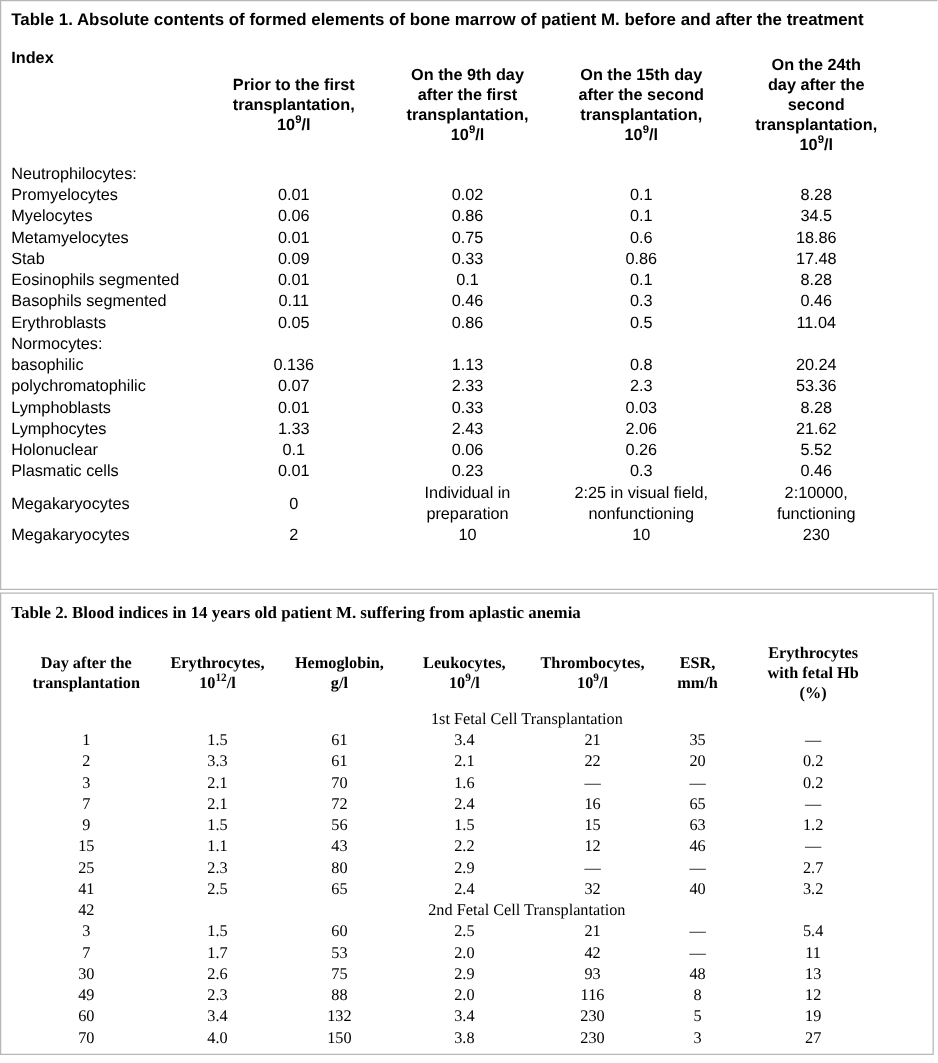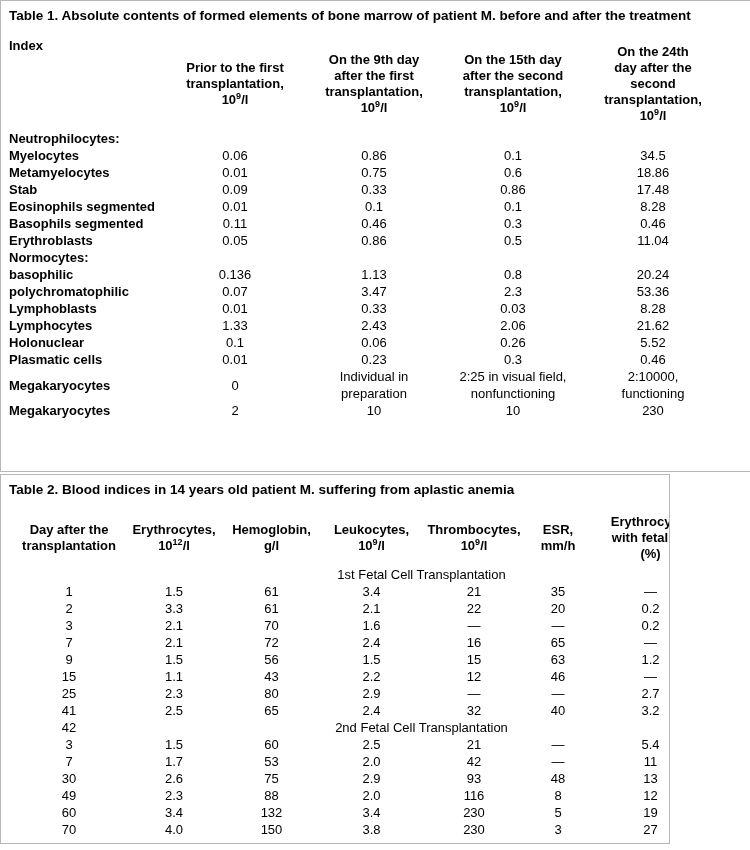--- a/index.html
+++ b/index.html
@@ -5,38 +5,38 @@
   html, body { margin:0; padding:0; }
   body {
     width:750px; height:850px; background:#ffffff; overflow:hidden; position:relative;
     font-family:"Liberation Sans","DejaVu Sans",sans-serif; font-size:13px; color:#000;
   }
   .box {
     position:absolute; background:#fff; border:1px solid #b7b7b7;
     box-sizing:border-box; padding:6px 8px; overflow:hidden;
   }
   #box1 { left:0; top:0; width:776px; height:472px; }
-  #box2 { left:0; top:474px; width:670px; height:370px; }
+  #box2 { left:0; top:474px; width:747px; height:370px;font-family:Liberation Serif, serif; }
   .title { font-weight:bold; font-size:13.5px; line-height:17px; white-space:nowrap; }
   table { border-collapse:collapse; table-layout:fixed; }
   #t1 { width:710px; margin-top:14px; }
   #t2 { width:705px; margin-top:12px; }
   th, td { padding:0; }
   th {
     font-weight:bold; text-align:center; vertical-align:middle;
     white-space:pre-line; line-height:16px;
   }
   #t1 thead tr { height:92px; }
   #t2 thead tr { height:56px; }
   th.idx { text-align:left; vertical-align:top; }
   td {
     text-align:center; vertical-align:middle;
     line-height:17px; white-space:pre-line;
   }
-  td.lbl { text-align:left;font-weight:bold; }
+  td.lbl { text-align:left; }
   sup { font-size:9px; line-height:0; }
   .subrow td { font-weight:normal; }
 </style>
 </head>
 <body>
 
 <div class="box" id="box1">
   <div class="title">Table 1. Absolute contents of formed elements of bone marrow of patient M. before and after the treatment</div>
   <table id="t1">
     <colgroup>
@@ -69,20 +69,27 @@
     </thead>
     <tbody>
       <tr>
           <td class="lbl">Neutrophilocytes:</td>
           <td></td>
           <td></td>
           <td></td>
           <td></td>
         </tr>
       <tr>
+          <td class="lbl">Promyelocytes</td>
+          <td>0.01</td>
+          <td>0.02</td>
+          <td>0.1</td>
+          <td>8.28</td>
+        </tr>
+      <tr>
           <td class="lbl">Myelocytes</td>
           <td>0.06</td>
           <td>0.86</td>
           <td>0.1</td>
           <td>34.5</td>
         </tr>
       <tr>
           <td class="lbl">Metamyelocytes</td>
           <td>0.01</td>
           <td>0.75</td>
@@ -127,21 +134,21 @@
       <tr>
           <td class="lbl">basophilic</td>
           <td>0.136</td>
           <td>1.13</td>
           <td>0.8</td>
           <td>20.24</td>
         </tr>
       <tr>
           <td class="lbl">polychromatophilic</td>
           <td>0.07</td>
-          <td>3.47</td>
+          <td>2.33</td>
           <td>2.3</td>
           <td>53.36</td>
         </tr>
       <tr>
           <td class="lbl">Lymphoblasts</td>
           <td>0.01</td>
           <td>0.33</td>
           <td>0.03</td>
           <td>8.28</td>
         </tr>

